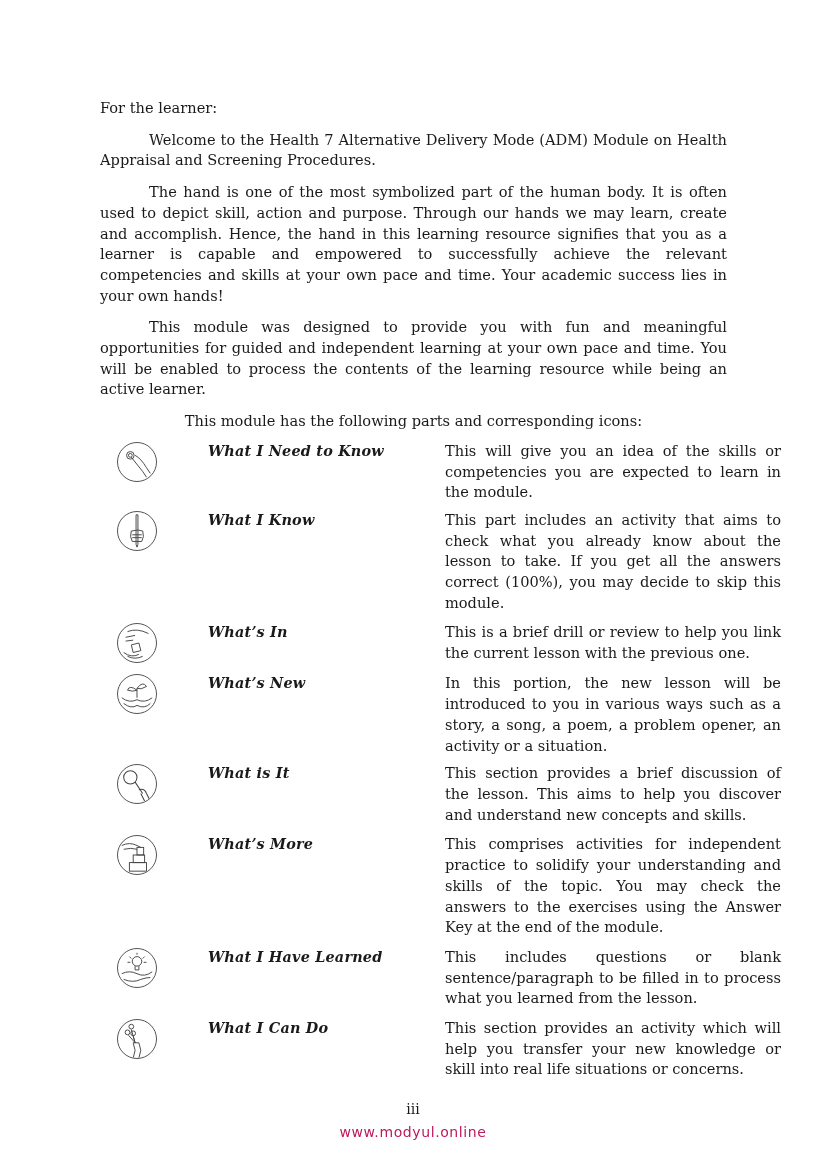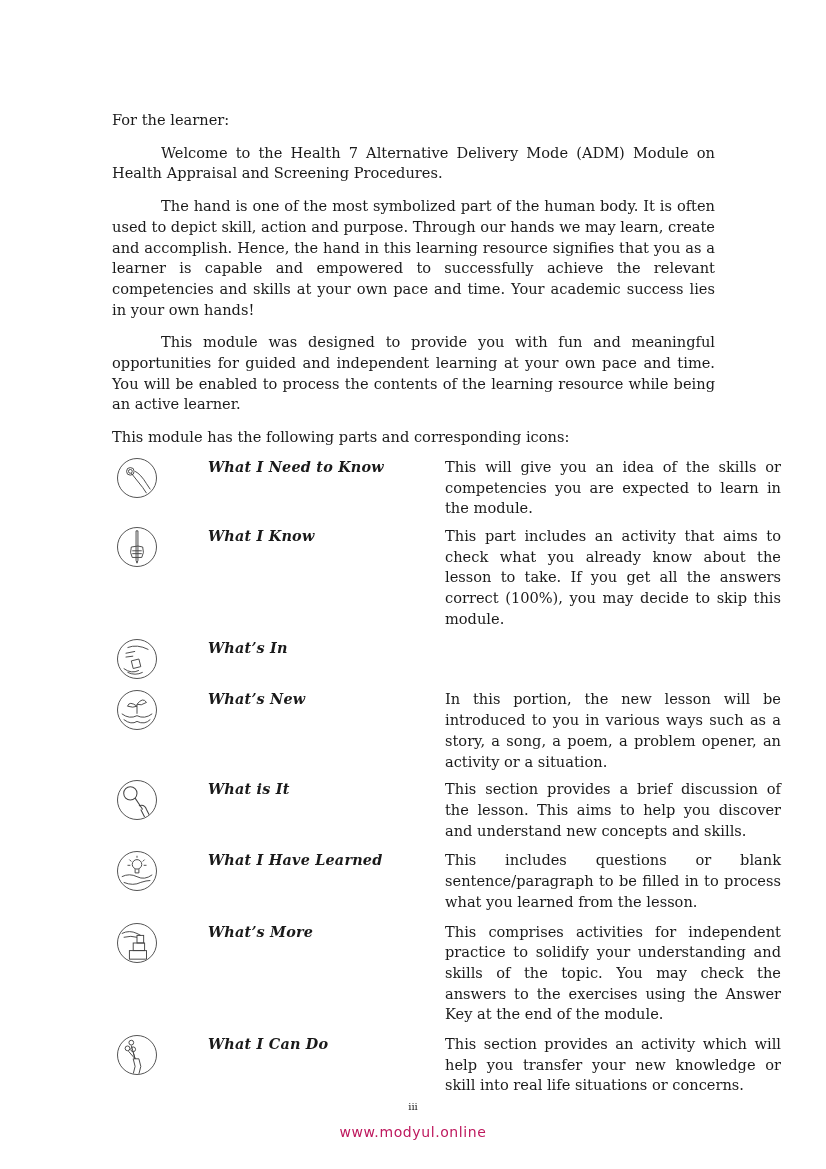--- a/index.html
+++ b/index.html
@@ -5,26 +5,26 @@
     html, body { margin: 0; padding: 0; background: #ffffff; }
     body {
       width: 826px; height: 1169px; position: relative; overflow: hidden;
       font-family: "DejaVu Serif", "Liberation Serif", serif;
       color: #1a1a1a;
     }
     .page {
       position: absolute; left: 100px; top: 98px; width: 627px;
       font-size: 14.6px; line-height: 20.7px;
     }
-    p { margin: 12px; text-align: justify; }
+    p { margin: 0; text-align: justify; }
     .heading { margin-bottom: 11px; text-align: left; }
     .indent { text-indent: 49px; }
     .para { margin-bottom: 11px; }
     b { font-weight: normal; }
-    .parts-intro { margin-bottom: 9px; text-align: left; }
+    .parts-intro { margin-bottom: 9px; text-align: center; }
 
     .parts { position: relative; }
     .part-row {
       display: flex; align-items: flex-start; margin-bottom: 7px; gap: 31px;
     }
     .icon-cell {
       width: 77px; flex: 0 0 77px; position: relative; height: 44px;
     }
     .icon-circle {
       position: absolute; left: 17px; top: 1px; width: 40px; height: 40px;
@@ -33,21 +33,21 @@
     }
     .icon-circle svg { width: 100%; height: 100%; display: block; }
     .title-cell {
       width: 206px; flex: 0 0 206px; font-weight: bold; font-style: italic;
       padding-top: 0px; font-size: 14.4px; letter-spacing: 0.2px;
     }
     .desc-cell { width: 336px; flex: 0 0 336px; text-align: justify; }
 
     .footer-num {
       position: absolute; left: 0; right: 0; top: 1101px; text-align: center;
-      font-size: 10px;
+      font-size: 14px;
     }
     .watermark {
       position: absolute; left: 0; right: 0; top: 1124px; text-align: center;
       font-family: "DejaVu Sans", "Liberation Sans", sans-serif;
       font-size: 14px; color: #be185d; letter-spacing: 0.6px;
     }
   </style>
 </head>
 <body>
 
@@ -95,20 +95,21 @@
       <div class="icon-cell">
           <div class="icon-circle">
         <svg viewBox="0 0 40 40" fill="none" stroke="#444" stroke-width="1">
           <path d="M10 8 Q20 4 32 10 M8 14 L18 12 M8 18 L16 17"></path>
           <path d="M14 22 L22 20 L24 28 L16 30 Z"></path>
           <path d="M6 30 Q14 36 22 32 M10 34 Q18 38 26 34"></path>
         </svg>
           </div>
         </div>
       <div class="title-cell">What’s In</div>
+      <div class="desc-cell">This is a brief drill or review to help you link the current lesson with the previous one.</div>
     </div>
 
     <div class="part-row" style="">
       <div class="icon-cell">
           <div class="icon-circle">
         <svg viewBox="0 0 40 40" fill="none" stroke="#444" stroke-width="1">
           <path d="M20 24 L20 14 M20 16 Q12 10 10 16 Q16 18 20 16 M20 14 Q26 6 30 12 Q24 16 20 14"></path>
           <path d="M4 24 Q12 30 20 26 Q28 30 36 24 M6 30 Q14 36 20 32 Q28 36 34 30"></path>
         </svg>
           </div>
@@ -127,43 +128,43 @@
           </div>
         </div>
       <div class="title-cell">What is It</div>
       <div class="desc-cell">This section provides a brief discussion of the lesson. This aims to help you discover and understand new concepts and skills.</div>
     </div>
 
     <div class="part-row" style="margin-bottom:9px">
       <div class="icon-cell">
           <div class="icon-circle">
         <svg viewBox="0 0 40 40" fill="none" stroke="#444" stroke-width="1">
-          <circle cx="20" cy="13" r="5"></circle>
-          <path d="M18 18 L18 22 L22 22 L22 18 M20 4 L20 6 M12 8 L14 10 M28 8 L26 10 M10 14 L13 14 M27 14 L30 14"></path>
-          <path d="M4 26 Q12 22 20 26 Q28 30 36 24 M6 32 Q16 36 24 32 Q30 30 34 30"></path>
-        </svg>
-          </div>
-        </div>
-      <div class="title-cell">What I Have Learned</div>
-      <div class="desc-cell">This includes questions or blank sentence/paragraph to be filled in to process what you learned from the lesson.</div>
-    </div>
-
-    <div class="part-row" style="margin-bottom:9px">
-      <div class="icon-cell">
-          <div class="icon-circle">
-        <svg viewBox="0 0 40 40" fill="none" stroke="#444" stroke-width="1">
           <path d="M4 10 Q12 6 20 10 L24 12 M6 14 Q14 12 20 14"></path>
           <rect x="20" y="12" width="7" height="8"></rect>
           <rect x="16" y="20" width="12" height="8"></rect>
           <rect x="12" y="28" width="18" height="9"></rect>
         </svg>
           </div>
         </div>
       <div class="title-cell">What’s More</div>
       <div class="desc-cell">This comprises activities for independent practice to solidify your understanding and skills of the topic. You may check the answers to the exercises using the Answer Key at the end of the module.</div>
+    </div>
+
+    <div class="part-row" style="margin-bottom:9px">
+      <div class="icon-cell">
+          <div class="icon-circle">
+        <svg viewBox="0 0 40 40" fill="none" stroke="#444" stroke-width="1">
+          <circle cx="20" cy="13" r="5"></circle>
+          <path d="M18 18 L18 22 L22 22 L22 18 M20 4 L20 6 M12 8 L14 10 M28 8 L26 10 M10 14 L13 14 M27 14 L30 14"></path>
+          <path d="M4 26 Q12 22 20 26 Q28 30 36 24 M6 32 Q16 36 24 32 Q30 30 34 30"></path>
+        </svg>
+          </div>
+        </div>
+      <div class="title-cell">What I Have Learned</div>
+      <div class="desc-cell">This includes questions or blank sentence/paragraph to be filled in to process what you learned from the lesson.</div>
     </div>
 
     <div class="part-row">
       <div class="icon-cell">
           <div class="icon-circle">
         <svg viewBox="0 0 40 40" fill="none" stroke="#444" stroke-width="1">
           <circle cx="14" cy="7" r="2.5"></circle>
               <circle cx="10" cy="13" r="2.5"></circle>
               <circle cx="16" cy="14" r="2.5"></circle>
           <path d="M14 10 L18 24 M11 16 L18 24 M16 17 L18 24"></path>

